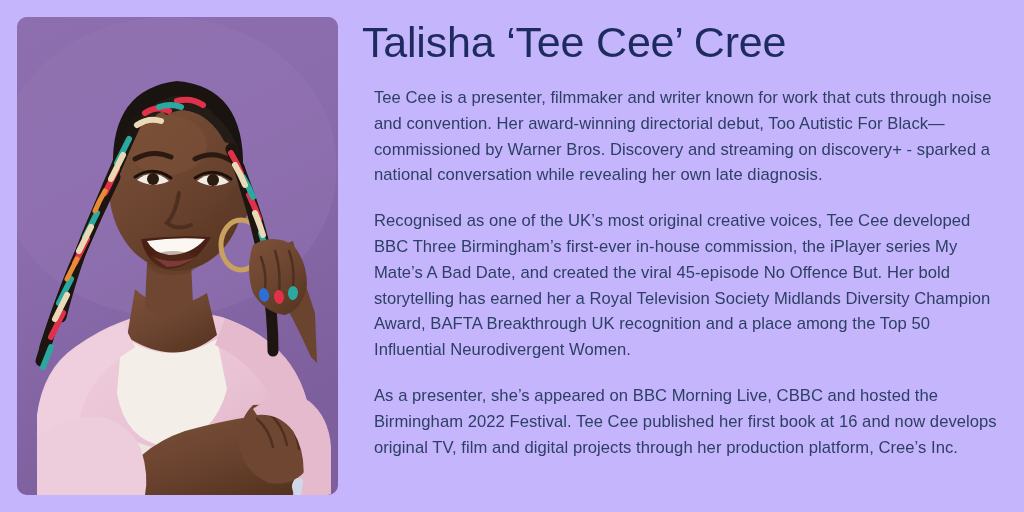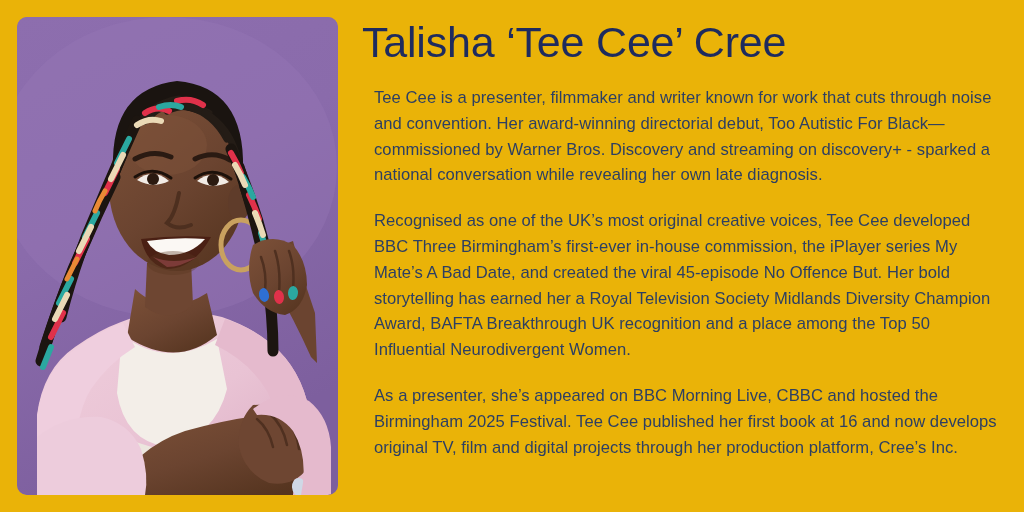--- a/index.html
+++ b/index.html
@@ -11,21 +11,21 @@
     height: 512px;
     overflow: hidden;
     font-family: "Liberation Sans", sans-serif;
     background: #b8e3fd;
   }
 
   .profile-card {
     position: relative;
     width: 1024px;
     height: 512px;
-    background: #eab308;
+    background: #c4b5fd;
   }
 
   
   .photo-frame {
     position: absolute;
     left: 17px;
     top: 17px;
     width: 321px;
     height: 478px;
     border-radius: 10px;
@@ -252,17 +252,17 @@
     </svg>
   </div>
 
   <div class="text-column">
 
     <h1 class="person-name">Talisha ‘Tee Cee’ Cree</h1>
 
     <div class="bio-body">
       <p class="bio-paragraph">Tee Cee is a presenter, filmmaker and writer known for work that cuts through noise and convention. Her award-winning directorial debut, Too Autistic For Black—commissioned by Warner Bros. Discovery and streaming on discovery+ - sparked a national conversation while revealing her own late diagnosis.</p>
       <p class="bio-paragraph">Recognised as one of the UK’s most original creative voices, Tee Cee developed BBC Three Birmingham’s first-ever in-house commission, the iPlayer series My Mate’s A Bad Date, and created the viral 45-episode No Offence But. Her bold storytelling has earned her a Royal Television Society Midlands Diversity Champion Award, BAFTA Breakthrough UK recognition and a place among the Top 50 Influential Neurodivergent Women.</p>
-      <p class="bio-paragraph">As a presenter, she’s appeared on BBC Morning Live, CBBC and hosted the Birmingham 2025 Festival. Tee Cee published her first book at 16 and now develops original TV, film and digital projects through her production platform, Cree’s Inc.</p>
+      <p class="bio-paragraph">As a presenter, she’s appeared on BBC Morning Live, CBBC and hosted the Birmingham 2022 Festival. Tee Cee published her first book at 16 and now develops original TV, film and digital projects through her production platform, Cree’s Inc.</p>
     </div>
 
   </div>
 </div>
 
 </body></html>

